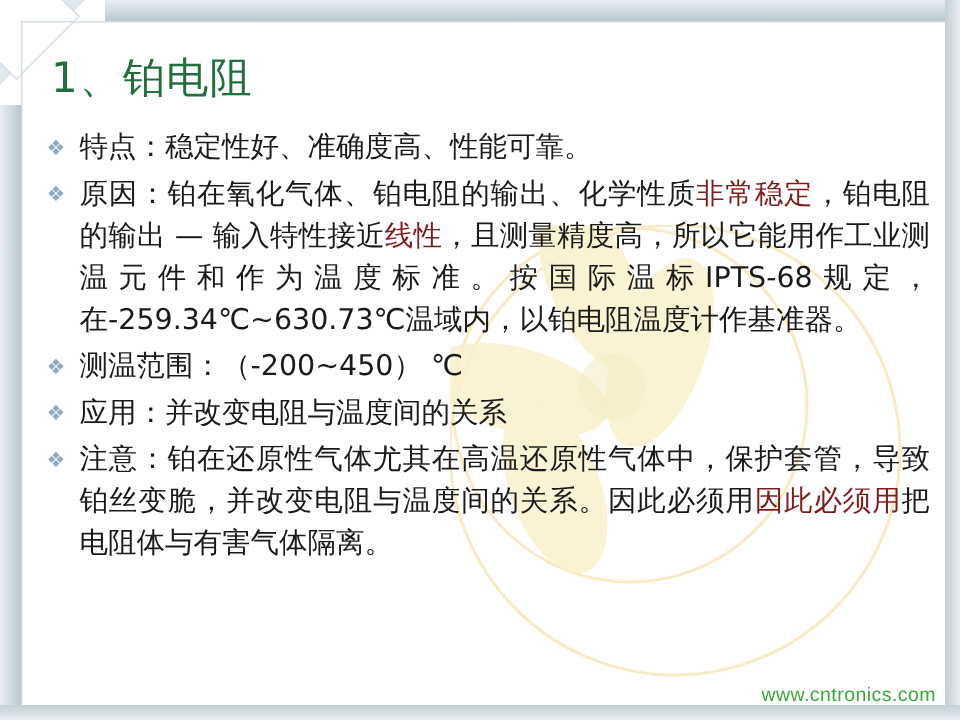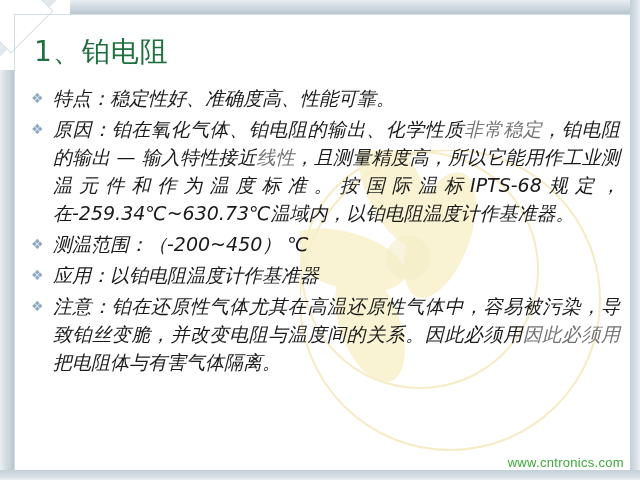--- a/index.html
+++ b/index.html
@@ -115,24 +115,23 @@
     text-align: left;
     padding-left: 3px;
   }
   .bullet-text {
     flex: 1 1 auto;
     font-size: 19px;
     line-height: 28px;
     color: #1a1a1a;
     font-family: "DejaVu Sans", "Liberation Sans", sans-serif;
     text-align: justify;
-    font-style: italic;
   }
   .hl-red {
-    color: #737373;
+    color: #7f1d1d;
   }
   .watermark-text {
     position: absolute;
     right: 16px;
     bottom: 10px;
     font-size: 13px;
     color: #3aa93a;
     font-family: "Liberation Sans", sans-serif;
     letter-spacing: 0.3px;
   }
@@ -191,28 +190,28 @@
       <div class="bullet-row">
         <span class="bullet-mark">❖</span>
         <span class="bullet-text">
           <span>测温范围：（-200~450） ℃</span>
         </span>
       </div>
 
       <div class="bullet-row">
         <span class="bullet-mark">❖</span>
         <span class="bullet-text">
-          <span>应用：以铂电阻温度计作基准器</span>
-        </span>
-      </div>
-
-      <div class="bullet-row">
-        <span class="bullet-mark">❖</span>
-        <span class="bullet-text">
-          <span>注意：铂在还原性气体尤其在高温还原性气体中，容易被污染，导致铂丝变脆，并改变电阻与温度间的关系。因此必须用</span><span class="hl-red">因此必须用</span><span>把电阻体与有害气体隔离。</span>
+          <span>应用：并改变电阻与温度间的关系</span>
+        </span>
+      </div>
+
+      <div class="bullet-row">
+        <span class="bullet-mark">❖</span>
+        <span class="bullet-text">
+          <span>注意：铂在还原性气体尤其在高温还原性气体中，保护套管，导致铂丝变脆，并改变电阻与温度间的关系。因此必须用</span><span class="hl-red">因此必须用</span><span>把电阻体与有害气体隔离。</span>
         </span>
       </div>
 
     </div>
 
     <div class="watermark-text">www.cntronics.com</div>
 
   </div>
 </div>
 

